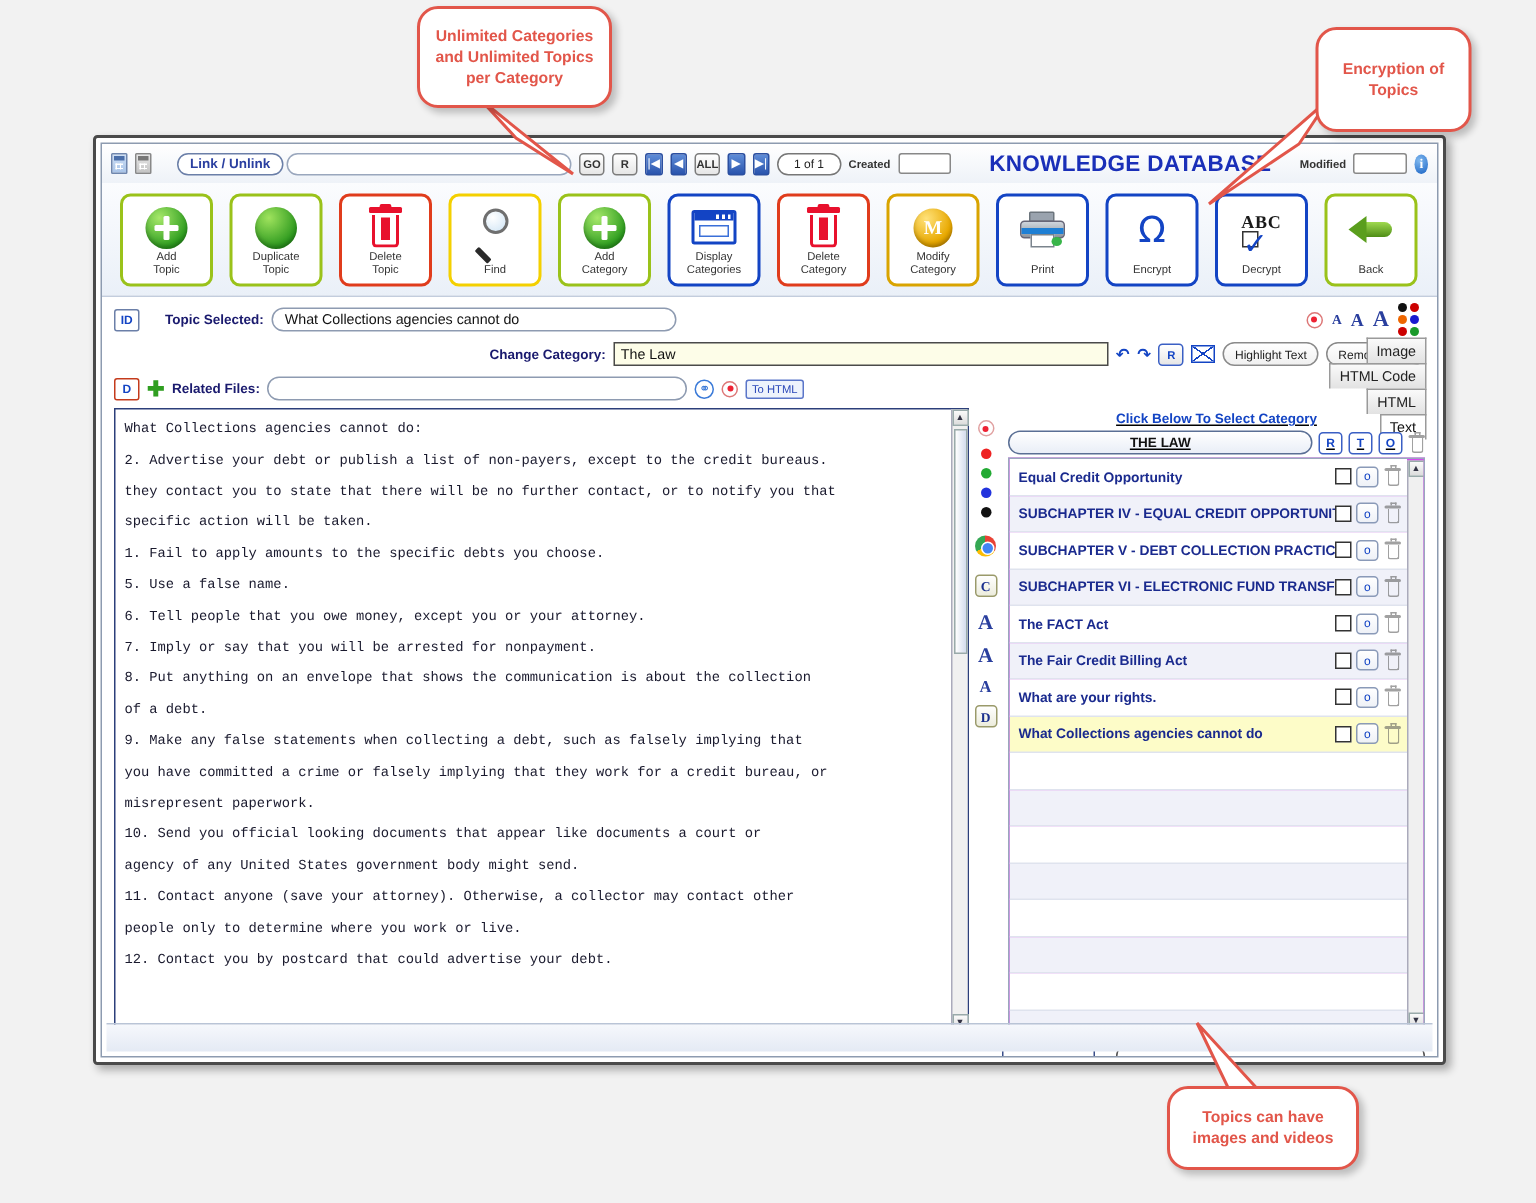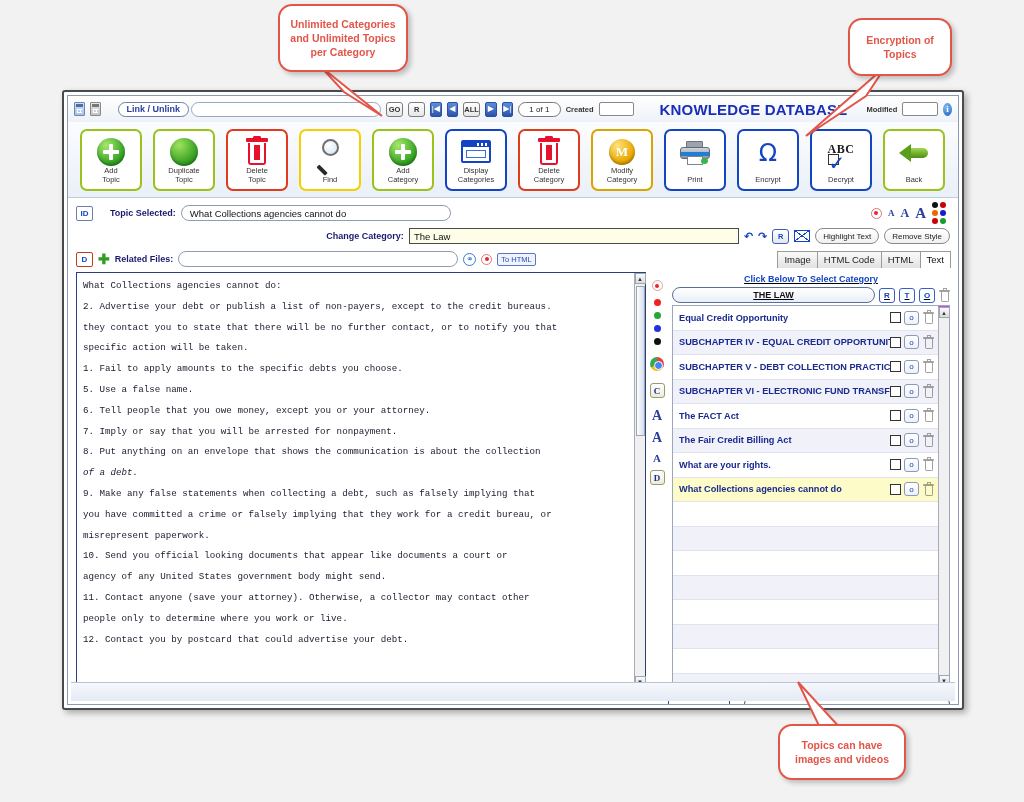--- a/index.html
+++ b/index.html
@@ -190,21 +190,21 @@
   .env::before{content:"";position:absolute;inset:0;
      background:linear-gradient(to bottom right,transparent 46%,#1344c4 46%,#1344c4 52%,transparent 52%),
                 linear-gradient(to bottom left ,transparent 46%,#1344c4 46%,#1344c4 52%,transparent 52%);}
   .plus-grn { color:#2f9e20;font-size:14px;font-weight:bold;line-height:1; }
   .circ-ico { width:13px;height:13px;border-radius:50%;border:1.5px solid #3a7ad8;color:#3a7ad8;
      font-size:9px;display:flex;align-items:center;justify-content:center; }
   .dot-red { width:11px;height:11px;border-radius:50%;border:1px solid #d77;background:#fff;position:relative;}
   .dot-red::after{content:"";position:absolute;left:50%;top:50%;width:4px;height:4px;margin:-2px 0 0 -2px;border-radius:50%;background:#e23;}
   .tohtml { border:1px solid #5b76c9;border-radius:2px;background:#eef3fc;color:#2a47b8;font-size:7.5px;padding:1px 3px; }
 
-  .tabgroup { display:flex; align-items:flex-end; margin-left:auto; }
+  .tabgroup { display:flex; align-items:flex-end; margin-left:auto;flex-direction:column; }
   .tab {
     border:1px solid #9a9a9a;border-bottom:none;background:linear-gradient(#fafafa,#e2e2e2);
     font-size:9.5px;color:#222;padding:1px 6px;height:17px;display:flex;align-items:center;
     margin-right:-1px;
   }
   .tab.active { background:#fff;color:#111; }
 
   .fontctl { display:flex;align-items:center;gap:6px;margin-left:auto;padding-right:4px; }
   .Aglyph { color:#2a3f9e;font-family:"Liberation Serif",serif;font-weight:bold; }
   .colordots { display:grid;grid-template-columns:6px 6px;gap:2px; }
@@ -294,21 +294,21 @@
 </head>
 <body>
 
 <svg class="ptr" style="left:0;top:0;width:1024px;height:802px;" viewBox="0 0 1024 802">
   <polygon points="320,66 382,116 344,92" fill="#ffffff" stroke="#e2564a" stroke-width="2"></polygon>
   <polygon points="886,66 806,136 866,96" fill="#ffffff" stroke="#e2564a" stroke-width="2"></polygon>
   <polygon points="842,730 798,682 822,732" fill="#ffffff" stroke="#e2564a" stroke-width="2"></polygon>
 </svg>
 
 <div class="callout" style="left:258px;top:4px;width:130px;height:68px;margin-left:20px;">Unlimited Categories and Unlimited Topics per Category</div>
-<div class="callout" style="left:848px;top:18px;width:104px;height:58px;">Encryption of Topics</div>
+<div class="callout" style="left:877px;top:18px;width:104px;height:70px;">Encryption of Topics</div>
 <div class="callout" style="left:778px;top:724px;width:128px;height:56px;">Topics can have images and videos</div>
 
 <div id="app-window">
 <div id="app-inner">
 
   <div class="topbar">
     <div class="mini-ico"></div>
     <div class="mini-ico grey"></div>
     <div class="pill" style="margin-left:12px;">Link / Unlink</div>
     <div class="linkbox"></div>
@@ -511,21 +511,21 @@
       <div class="editor" id="editor-body">
             <div style="height: 20.8px;">What Collections agencies cannot do:</div>
             <div style="height: 20.8px;">2. Advertise your debt or publish a list of non-payers, except to the credit bureaus.</div>
             <div style="height: 20.8px;">they contact you to state that there will be no further contact, or to notify you that</div>
             <div style="height: 20.8px;">specific action will be taken.</div>
             <div style="height: 20.8px;">1. Fail to apply amounts to the specific debts you choose.</div>
             <div style="height: 20.8px;">5. Use a false name.</div>
             <div style="height: 20.8px;">6. Tell people that you owe money, except you or your attorney.</div>
             <div style="height: 20.8px;">7. Imply or say that you will be arrested for nonpayment.</div>
             <div style="height: 20.8px;">8. Put anything on an envelope that shows the communication is about the collection</div>
-            <div style="height: 20.8px; font-style: italic;">of a debt.</div>
+            <div style="height: 20.8px;">of a debt.</div>
             <div style="height: 20.8px;">9. Make any false statements when collecting a debt, such as falsely implying that</div>
             <div style="height: 20.8px;">you have committed a crime or falsely implying that they work for a credit bureau, or</div>
             <div style="height: 20.8px;">misrepresent paperwork.</div>
             <div style="height: 20.8px;">10. Send you official looking documents that appear like documents a court or</div>
             <div style="height: 20.8px;">agency of any United States government body might send.</div>
             <div style="height: 20.8px;">11. Contact anyone (save your attorney). Otherwise, a collector may contact other</div>
             <div style="height: 20.8px;">people only to determine where you work or live.</div>
             <div style="height: 20.8px;">12. Contact you by postcard that could advertise your debt.</div>
           </div>
       <div class="scrollbar-v">

